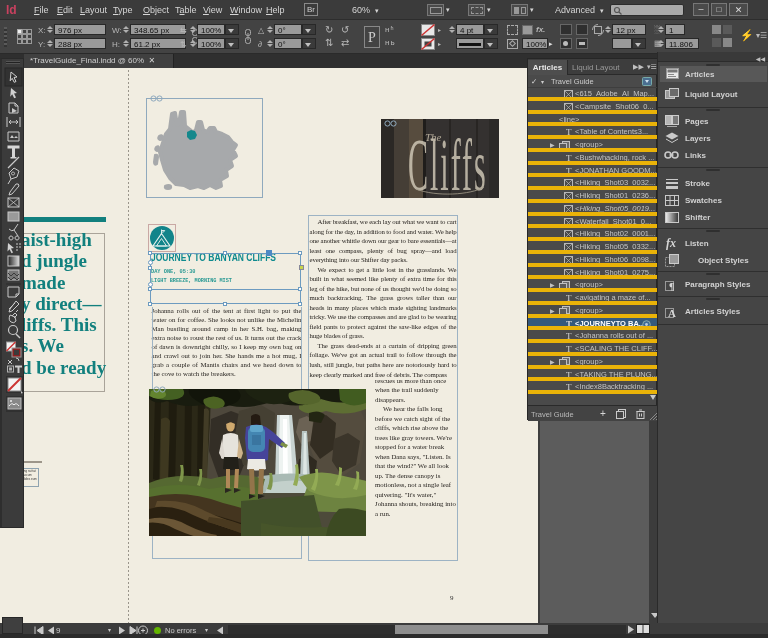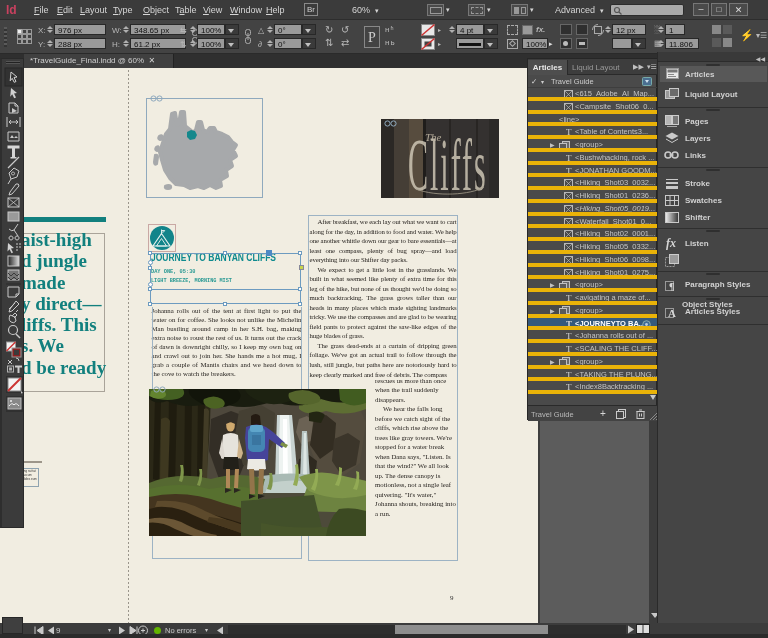--- a/index.html
+++ b/index.html
@@ -674,21 +674,21 @@
   <div class="grip" style="left:48px;top:178px;"></div>
   <div class="dockrow" style="top:184px;">
         <span style="position:absolute;left:8px;top:0;font-style:italic;font-family:'Liberation Serif',serif;font-size:12px;color:#d5d5d5;">fx</span>
         <span style="position:absolute;left:27px;">Listen</span>
       </div>
   <div class="dockrow" style="top:201px;">
         <svg width="14" height="13" style="position:absolute;left:7px;top:1px;">
           <rect x="0.5" y="3.5" width="9" height="9" fill="none" stroke="#999" stroke-dasharray="2 1"></rect>
           <rect x="4.5" y="0.5" width="9" height="9" fill="#9a9a9a" stroke="#ccc"></rect>
         </svg>
-        <span style="position:absolute;left:24px;margin-top:44px;">Object Styles</span>
+        <span style="position:absolute;left:40px;">Object Styles</span>
       </div>
   <div class="abs" style="left:0;top:219px;width:111px;height:1px;background:#2f2f2f;"></div>
   <div class="grip" style="left:48px;top:221px;"></div>
   <div class="dockrow" style="top:225px;">
         <svg width="14" height="13" style="position:absolute;left:7px;top:1px;">
           <rect x="0.5" y="3.5" width="8" height="9" fill="none" stroke="#999"></rect>
           <text x="4" y="12" font-size="10" fill="#d5d5d5" font-family="Liberation Serif,serif">¶</text>
         </svg>
         <span style="position:absolute;left:27px;">Paragraph Styles</span>
       </div>

